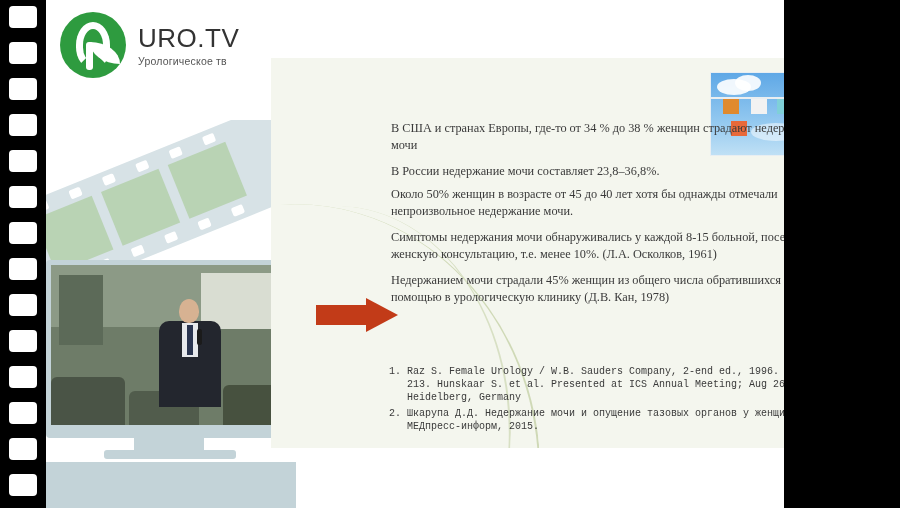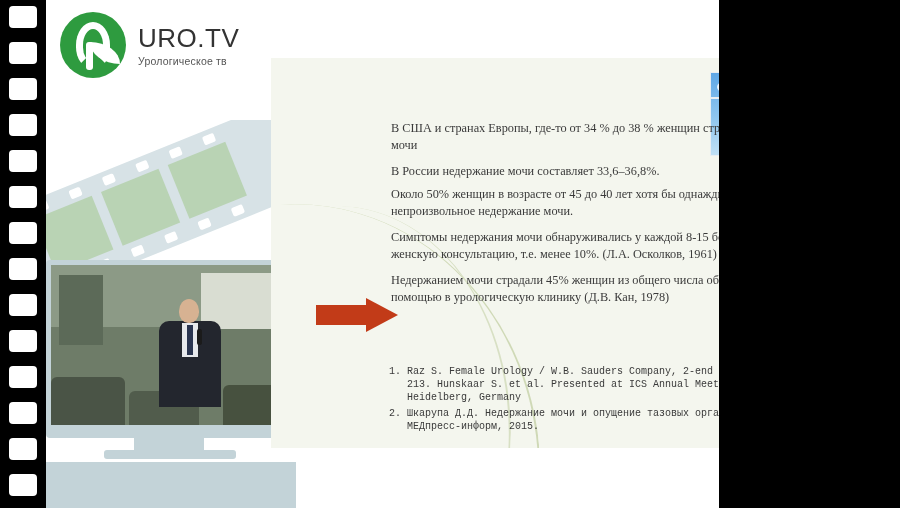--- a/index.html
+++ b/index.html
@@ -8,21 +8,21 @@
     background: #000;
   }
   body {
     width: 900px;
     height: 508px;
     overflow: hidden;
     font-family: "Liberation Sans", sans-serif;
   }
   .stage {
     position: relative;
-    width: 719px;
+    width: 784px;
     height: 508px;
     background: #000;
     overflow: hidden;
   }
 
   
   .perf-col {
     position: absolute;
     top: 0;
     width: 46px;
@@ -469,21 +469,21 @@
         <div class="cloth" style="left:20px; top:48px; background:#e8693a;"></div>
       </div>
 
       <div class="arrow">
         <div class="tail"></div>
         <div class="head"></div>
       </div>
 
       <div class="slide-body">
         <div class="p">В США и странах Европы, где-то от 34 % до 38 % женщин страдают недержанием мочи</div>
-        <div class="p p-tight">В России недержание мочи составляет 33,6–36,8%.</div>
+        <div class="p p-tight">В России недержание мочи составляет 23,8–36,8%.</div>
         <div class="p">Около 50% женщин в возрасте от 45 до 40 лет хотя бы однажды отмечали непроизвольное недержание мочи.</div>
         <div class="p">Симптомы недержания мочи обнаруживались у каждой 8-15 больной, посещающей женскую консультацию, т.е. менее 10%. (Л.А. Осколков, 1961)</div>
         <div class="p">Недержанием мочи страдали 45% женщин из общего числа обратившихся за помощью в урологическую клинику  (Д.В. Кан, 1978)</div>
       </div>
 
       <div class="refs">
         <ol>
           <li>Raz S. Female Urology / W.B. Sauders Company, 2-end ed., 1996. — P.134 — 213. Hunskaar S. et al. Presented at ICS Annual Meeting; Aug 26-30, Heidelberg, Germany</li>
           <li>Шкарупа Д.Д. Недержание мочи и опущение тазовых органов у женщин. М.: МЕДпресс-информ, 2015.</li>
         </ol>

